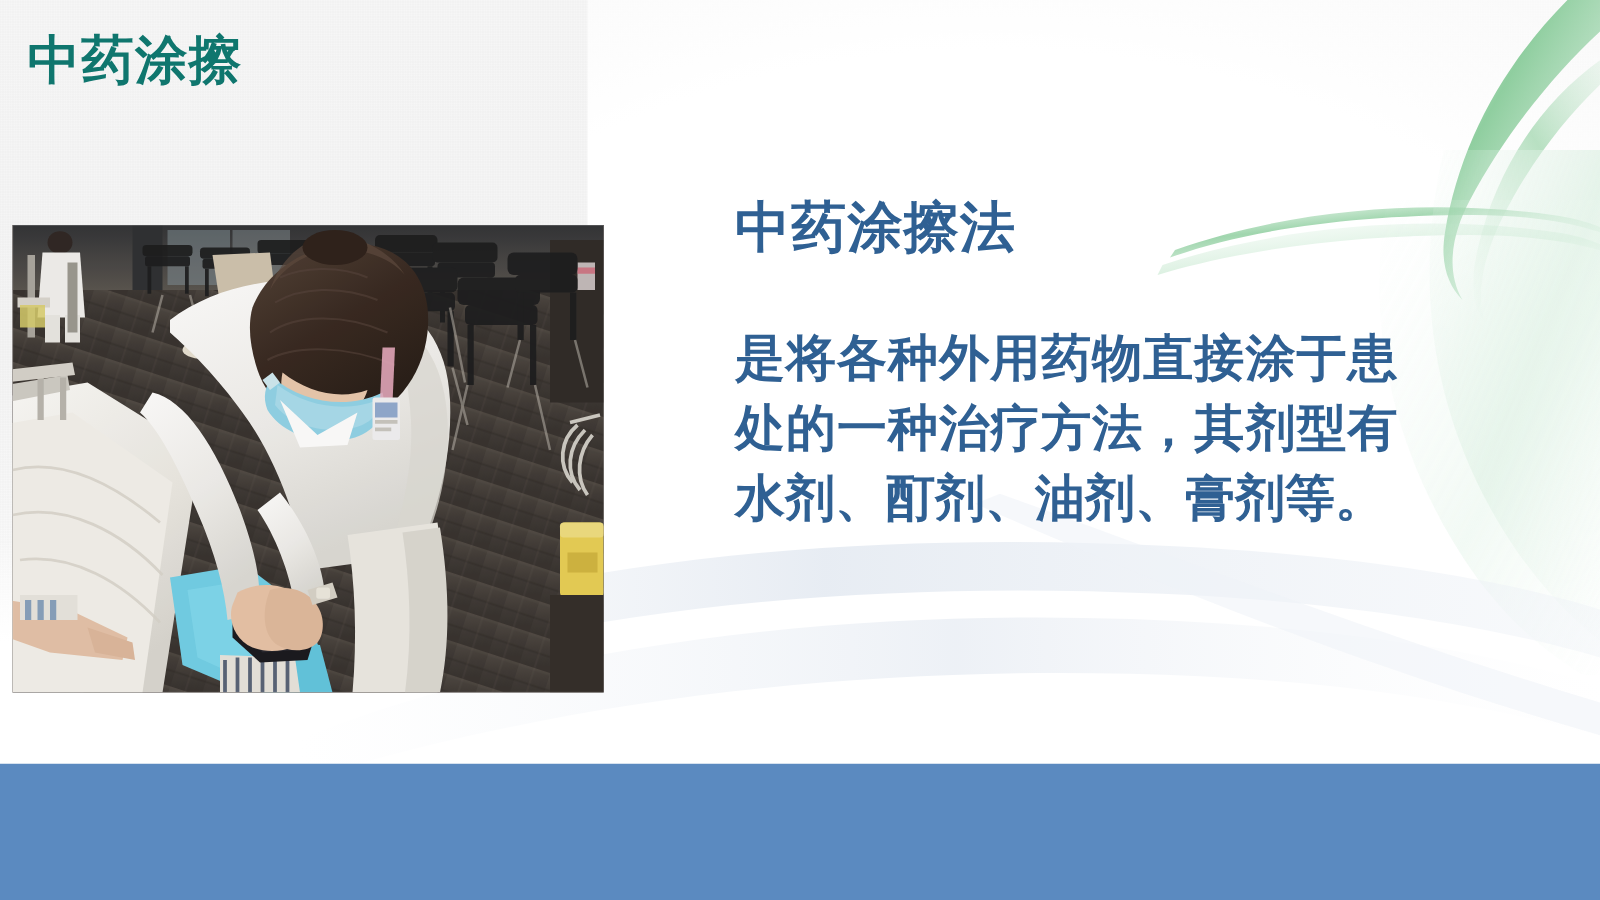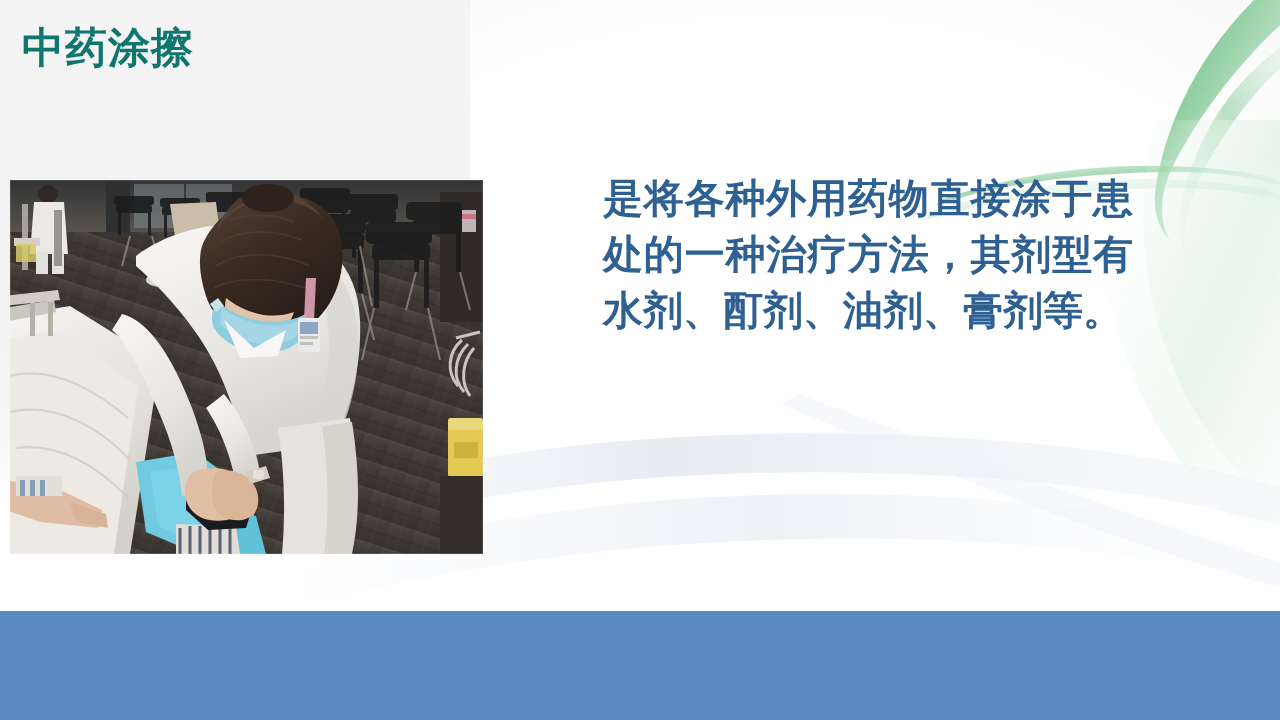--- a/index.html
+++ b/index.html
@@ -111,21 +111,21 @@
     letter-spacing: 1px;
     margin: 0 0 48px 0;
     white-space: nowrap;
   }
   .body-copy {
     font-size: 40px;
     line-height: 56px;
     font-weight: bold;
     color: #2f6093;
     letter-spacing: 0px;
-    margin: 15px;
+    margin: 0;
     width: 530px;
     text-align: justify;
     text-justify: inter-ideograph;
   }
 
   
   .bottom-bar {
     position: absolute;
     left: 0; right: 0;
     top: 611px;
@@ -438,18 +438,19 @@
         <path d="M464,168 C452,182 450,202 460,216"></path>
         <path d="M446,158 L470,152"></path>
       </g>
 
       <rect x="0" y="0" width="473" height="374" fill="#8a7f6e" opacity=".06"></rect>
       <rect x="0" y="0" width="473" height="374" fill="none" stroke="#ffffff" stroke-width="1" opacity=".25"></rect>
     </svg>
   </div>
 
   <div class="text-col">
+    <h1 class="heading">中药涂擦法</h1>
     <p class="body-copy">是将各种外用药物直接涂于患处的一种治疗方法，其剂型有水剂、酊剂、油剂、膏剂等。</p>
   </div>
 
   <div class="bottom-bar"></div>
 
 </div>
 
 </body></html>

